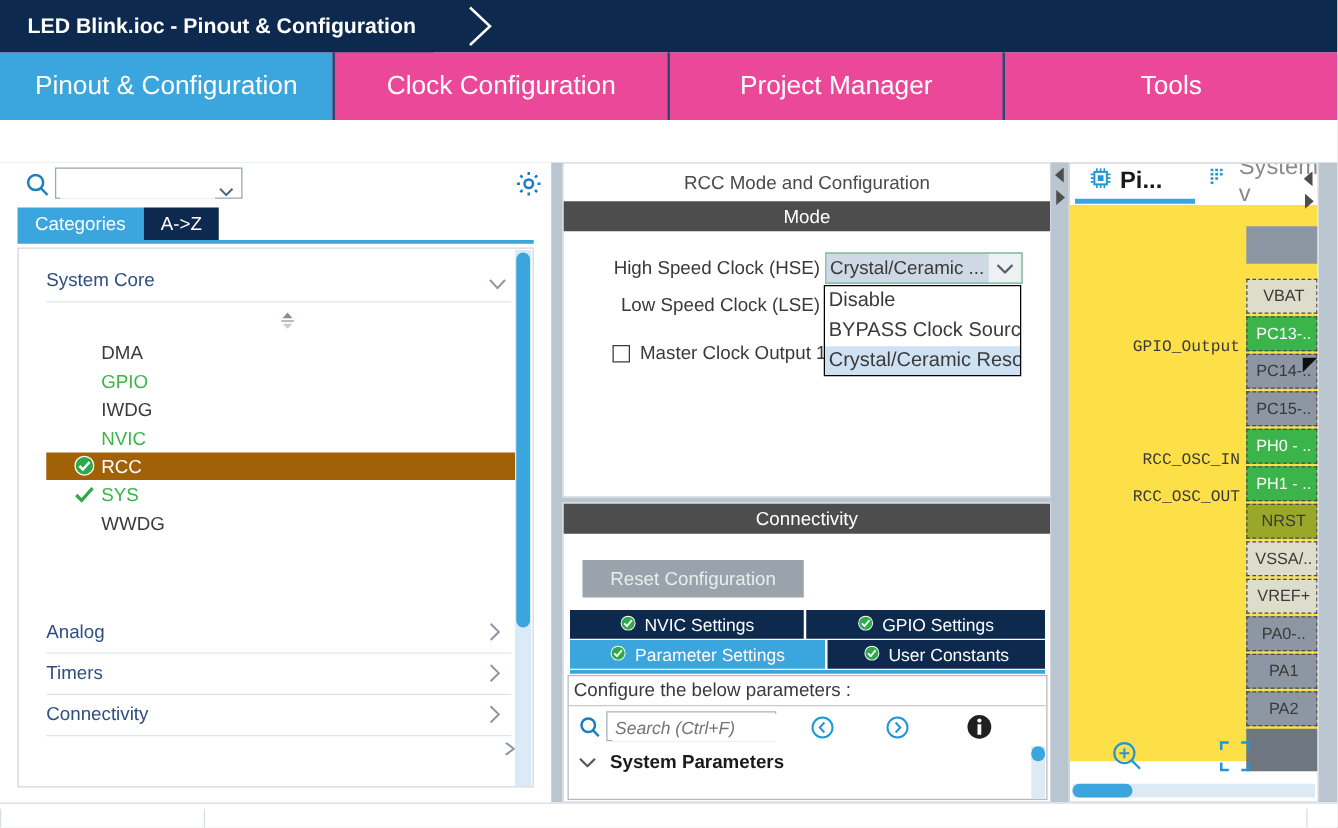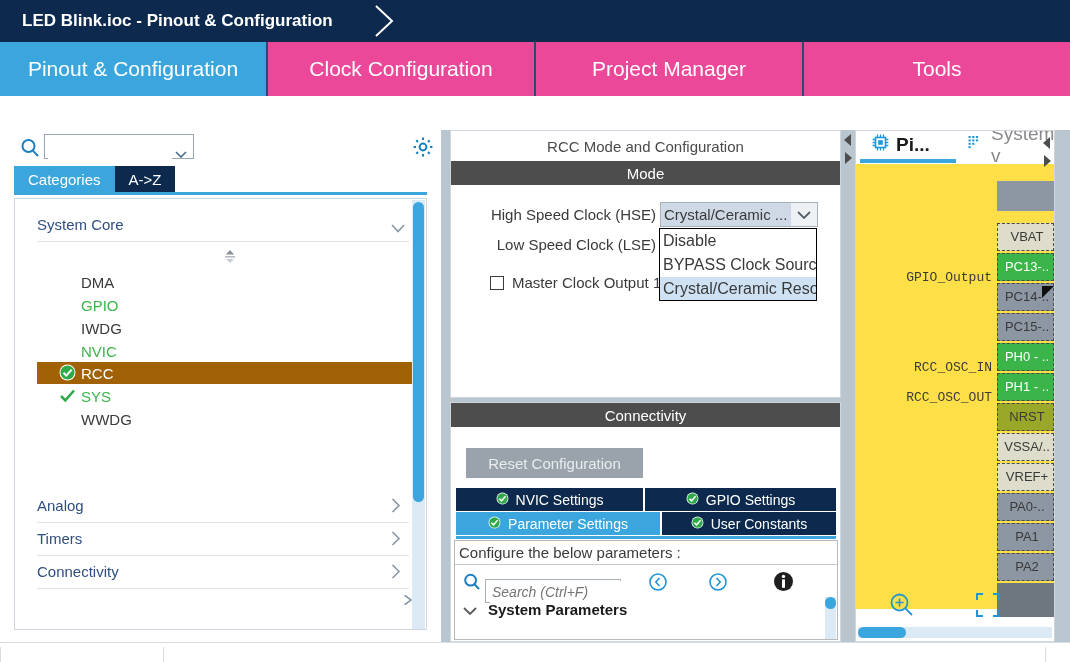--- a/index.html
+++ b/index.html
@@ -249,21 +249,21 @@
     position: absolute; left: 0; top: 0; width: 382px; height: 24px;
     border-bottom: 1px solid #c9c9c9;
     display: flex; align-items: center; padding-left: 4px;
     font-size: 15px; color: #3a3a3a; box-sizing: border-box;
   }
   .param-search-row {
     position: absolute; left: 0; top: 26px; width: 382px; height: 30px;
   }
   .psr-glass { position: absolute; left: 8px; top: 6px; width: 18px; height: 18px; }
   .psr-input {
-    position: absolute; left: 30px; top: 12px; width: 136px; height: 24px;
+    position: absolute; left: 30px; top: 2px; width: 136px; height: 24px;
     border: 1px solid #a8b0b8; background: #ffffff; box-sizing: border-box;
   }
   .psr-input input {
     border: none; outline: none; width: 128px; height: 20px; margin: 1px 0 0 4px;
     font-size: 14px; font-style: italic; color: #8a8a8a;
     font-family: "Liberation Sans", sans-serif;
   }
   .nav-ico { position: absolute; top: 5px; width: 20px; height: 20px; }
   .info-ico { position: absolute; left: 318px; top: 4px; width: 21px; height: 21px; }
   .sysparams {

